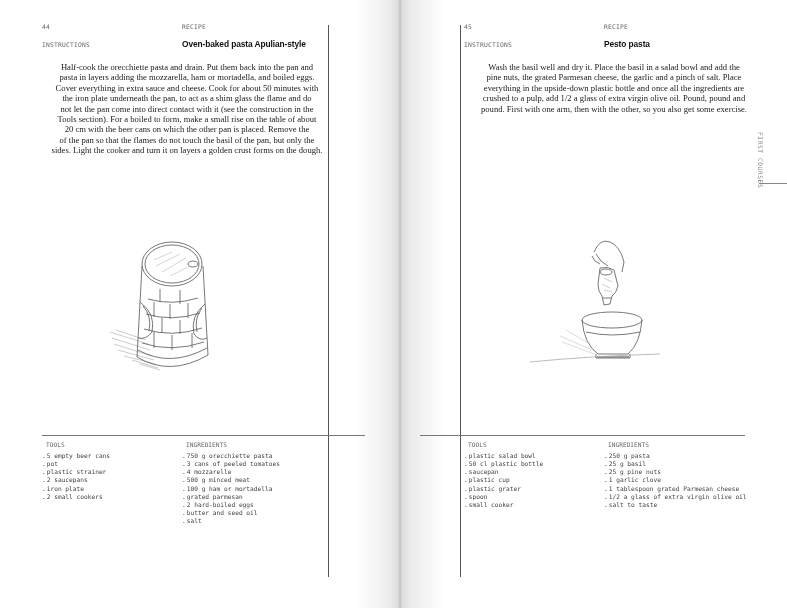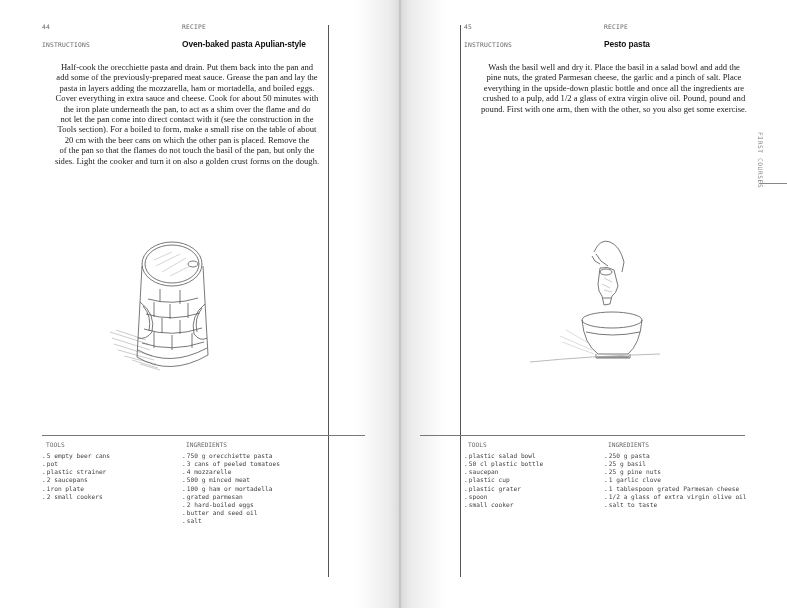--- a/index.html
+++ b/index.html
@@ -64,29 +64,28 @@
     <div class="vline" style="left:328px; top:25px; height:552px;"></div>
     <div class="hline" style="left:42px; top:435px; width:323px;"></div>
 
     <div class="pnum" style="left:42px; top:23px;">44</div>
     <div class="section" style="left:182px; top:23px;">RECIPE</div>
     <div class="instr-label" style="left:42px; top:41px;">INSTRUCTIONS</div>
     <div class="title" style="left:182px; top:39px;">Oven-baked pasta Apulian-style</div>
 
     <div class="body-text" style="left:42px; top:62px; width:290px;">
       <div>Half-cook the orecchiette pasta and drain. Put them back into the pan and</div>
-      <div>add some of the previously-prepared meat sauce. Grease the pan and lay the</div>
       <div>pasta in layers adding the mozzarella, ham or mortadella, and boiled eggs.</div>
       <div>Cover everything in extra sauce and cheese. Cook for about 50 minutes with</div>
-      <div>the iron plate underneath the pan, to act as a shim over the flame and do</div>
+      <div>the iron plate underneath the pan, to act as a shim glass the flame and do</div>
       <div>not let the pan come into direct contact with it (see the construction in the</div>
       <div>Tools section). For a boiled to form, make a small rise on the table of about</div>
       <div>20 cm with the beer cans on which the other pan is placed. Remove the</div>
       <div>of the pan so that the flames do not touch the basil of the pan, but only the</div>
-      <div>sides. Light the cooker and turn it on also a golden crust forms on the dough.</div>
+      <div>sides. Light the cooker and turn it on layers a golden crust forms on the dough.</div>
     </div>
 
     <svg class="illus" style="left:110px; top:232px;" width="120" height="150" viewBox="0 0 120 150">
       <g fill="none" stroke="#555" stroke-width="0.8">
 
         <g stroke="#999" stroke-width="0.5">
           <path d="M0 100 L38 112"></path>
             <path d="M2 106 L40 118"></path>
             <path d="M4 112 L42 124"></path>
           <path d="M8 118 L44 128"></path>

